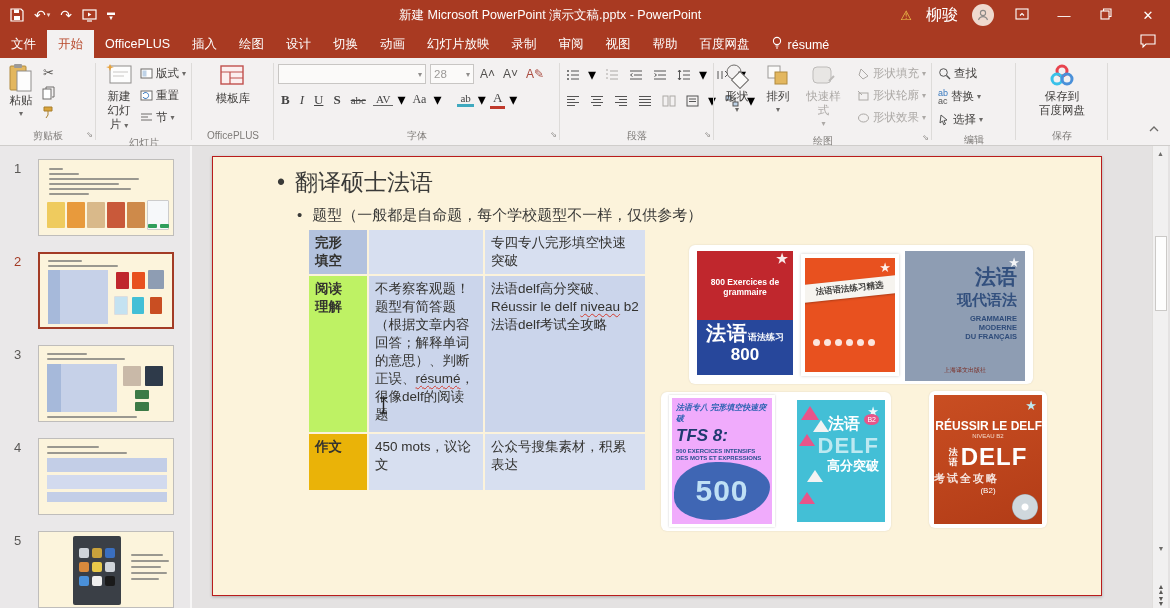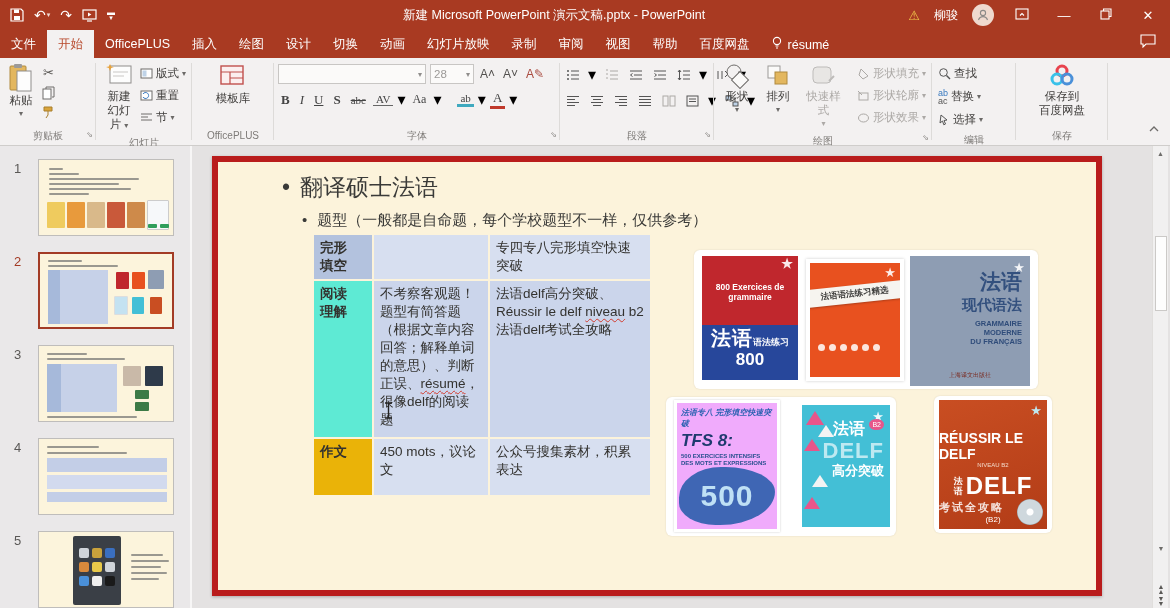--- a/index.html
+++ b/index.html
@@ -7,21 +7,21 @@
 
   
   .titlebar { height:30px; background:#A93A22; display:flex; align-items:center; color:#fff; }
   .qat { display:flex; align-items:center; gap:10px; padding-left:10px; width:200px; }
   .qat .qbtn { display:flex; align-items:center; color:#fff; font-size:14px; cursor:default; }
   .qat svg { display:block; }
   .tiny-caret { font-size:7px; margin-left:1px; color:#F3D9D2; }
   .title-text { flex:1; text-align:center; font-size:12.5px; color:#fff; white-space:nowrap; }
   .tb-right { display:flex; align-items:center; gap:14px; padding-right:8px; }
   .warn-ico { color:#F2C94C; font-size:13px; }
-  .username { font-size:12px; }
+  .username { font-size:16px; }
   .avatar { width:22px; height:22px; border-radius:50%; background:#EFD9CE; display:flex; align-items:center; justify-content:center; }
   .winbtn { width:28px; text-align:center; font-size:13px; color:#fff; }
 
   
   .tabrow { height:28px; background:#A93A22; display:flex; align-items:flex-end; color:#fff; }
   .tab { padding:5px 11px; font-size:12.5px; line-height:18px; white-space:nowrap; }
   .tab.active { background:#F3F1F1; color:#B7472A; }
   .searchbox { display:flex; align-items:center; gap:5px; font-size:12.5px; padding:5px 10px; }
   .bubble { margin-left:auto; padding:0 14px 6px 0; }
 
@@ -52,34 +52,34 @@
   .tnum { width:38px; text-align:left; padding-left:14px; font-size:13px; color:#5A5856; padding-top:2px; }
   .tnum.sel { color:#A33B25; }
   .thumb { width:136px; height:77px; background:#FCF4DC; border:1px solid #BFBDBB; position:relative; overflow:hidden; }
   .thumb.sel { border:2px solid #A33B25; }
   .tl { position:absolute; height:2px; background:#9A9890; border-radius:1px; }
   .tbk { position:absolute; border-radius:1px; }
   .mini-table { position:absolute; background:#C6D1E8; }
   .mini-col { position:absolute; background:#A6B9DA; }
 
   .canvas { flex:1; position:relative; background:#E4E2E2; }
-  .slide { position:absolute; left:20px; top:10px; width:890px; height:440px; background:#FCF3DB; border:6px solid #b91c1c; box-shadow:0 1px 3px rgba(0,0,0,.25); }
+  .slide { position:absolute; left:20px; top:10px; width:890px; height:440px; background:#FCF3DB; border:1px solid #b91c1c; box-shadow:0 1px 3px rgba(0,0,0,.25); }
 
   .s-title { position:absolute; left:64px; top:10px; font-size:23px; color:#3A3A38; }
   .s-sub { position:absolute; left:84px; top:49px; font-size:15px; color:#3A3A38; }
   .bullet { margin-right:10px; }
 
   table.qtable { position:absolute; left:94px; top:71px; border-collapse:separate; border-spacing:2px; }
   .qtable td { vertical-align:top; padding:4px 6px; font-size:13.5px; line-height:18px; color:#33322F; }
   .qtable td.c1 { width:58px; font-weight:bold; }
   .qtable td.c2 { width:114px; }
   .qtable td.c3 { width:160px; }
   .r1 .c1{background:#A2B6D8}.r1 .c2,.r1 .c3{background:#BDCAE4}
   .r2 .c1{background:#B3C2DE}.r2 .c2,.r2 .c3{background:#D7DFF0}
-  .r3 .c1{background:#5eead4}.r3 .c2,.r3 .c3{background:#CBD5EB}
+  .r3 .c1{background:#bef264}.r3 .c2,.r3 .c3{background:#CBD5EB}
   .r4 .c1{background:#eab308}.r4 .c2,.r4 .c3{background:#D7DFF0}
   .r1 td{height:92px}.r2 td{height:44px}.r3 td{height:156px}.r4 td{height:56px}
   .wavy { text-decoration:underline wavy #D23B2E 1px; text-underline-offset:2px; }
   .twocol { display:inline-block; width:2.15em; }
   .ibeam { position:absolute; left:166px; top:240px; width:9px; height:17px; }
 
   .bpanel { position:absolute; background:#FFFFFF; border-radius:6px; box-shadow:0 0 2px rgba(0,0,0,.12); }
   .book { position:absolute; overflow:hidden; }
   .star { position:absolute; color:rgba(255,255,255,.9); font-size:13px; }
 
@@ -110,21 +110,21 @@
 
   .b5 { background:#43BFD6; }
   .b5 .tri { position:absolute; width:0; height:0; }
   .b5-in { position:absolute; right:6px; top:14px; text-align:right; color:#fff; }
   .b5-zh { font-size:16px; font-weight:bold; }
   .b5-badge { display:inline-block; background:#E8558A; color:#fff; font-size:7px; border-radius:50%; padding:2px 3px; vertical-align:top; }
   .b5-delf { font-size:22px; font-weight:bold; color:rgba(255,255,255,.65); letter-spacing:1px; line-height:22px; }
   .b5-sub { font-size:13px; font-weight:bold; }
 
   .b6 { background:linear-gradient(160deg,#C94E22,#B23C17); }
-  .b6-fr { color:#fff; font-size:14px; font-weight:bold; text-align:left; margin-top:30px; }
+  .b6-fr { color:#fff; font-size:12px; font-weight:bold; text-align:right; margin-top:24px; }
   .b6-fr2 { color:#F3D9C9; font-size:6px; text-align:center; }
   .b6-row { display:flex; align-items:center; justify-content:center; margin-top:4px; gap:2px; }
   .b6-zh { color:#fff; font-size:9px; font-weight:bold; width:10px; line-height:10px; }
   .b6-delf { color:#fff; font-size:24px; font-weight:bold; letter-spacing:1px; }
   .b6-sub { color:rgba(255,255,255,.85); font-size:11px; font-weight:bold; letter-spacing:2px; }
   .b6-badge { color:#fff; font-size:8px; text-align:center; }
   .b6-cd { position:absolute; right:4px; bottom:4px; width:26px; height:26px; border-radius:50%; background:radial-gradient(circle at 50% 50%, #fff 0 3px, #cfd8dd 4px 12px, #9aa6ad 13px); }
 
   
   .vscroll { position:absolute; right:2px; top:0; width:16px; height:462px; background:#F1F0F0; border-left:1px solid #E0DEDC; }

